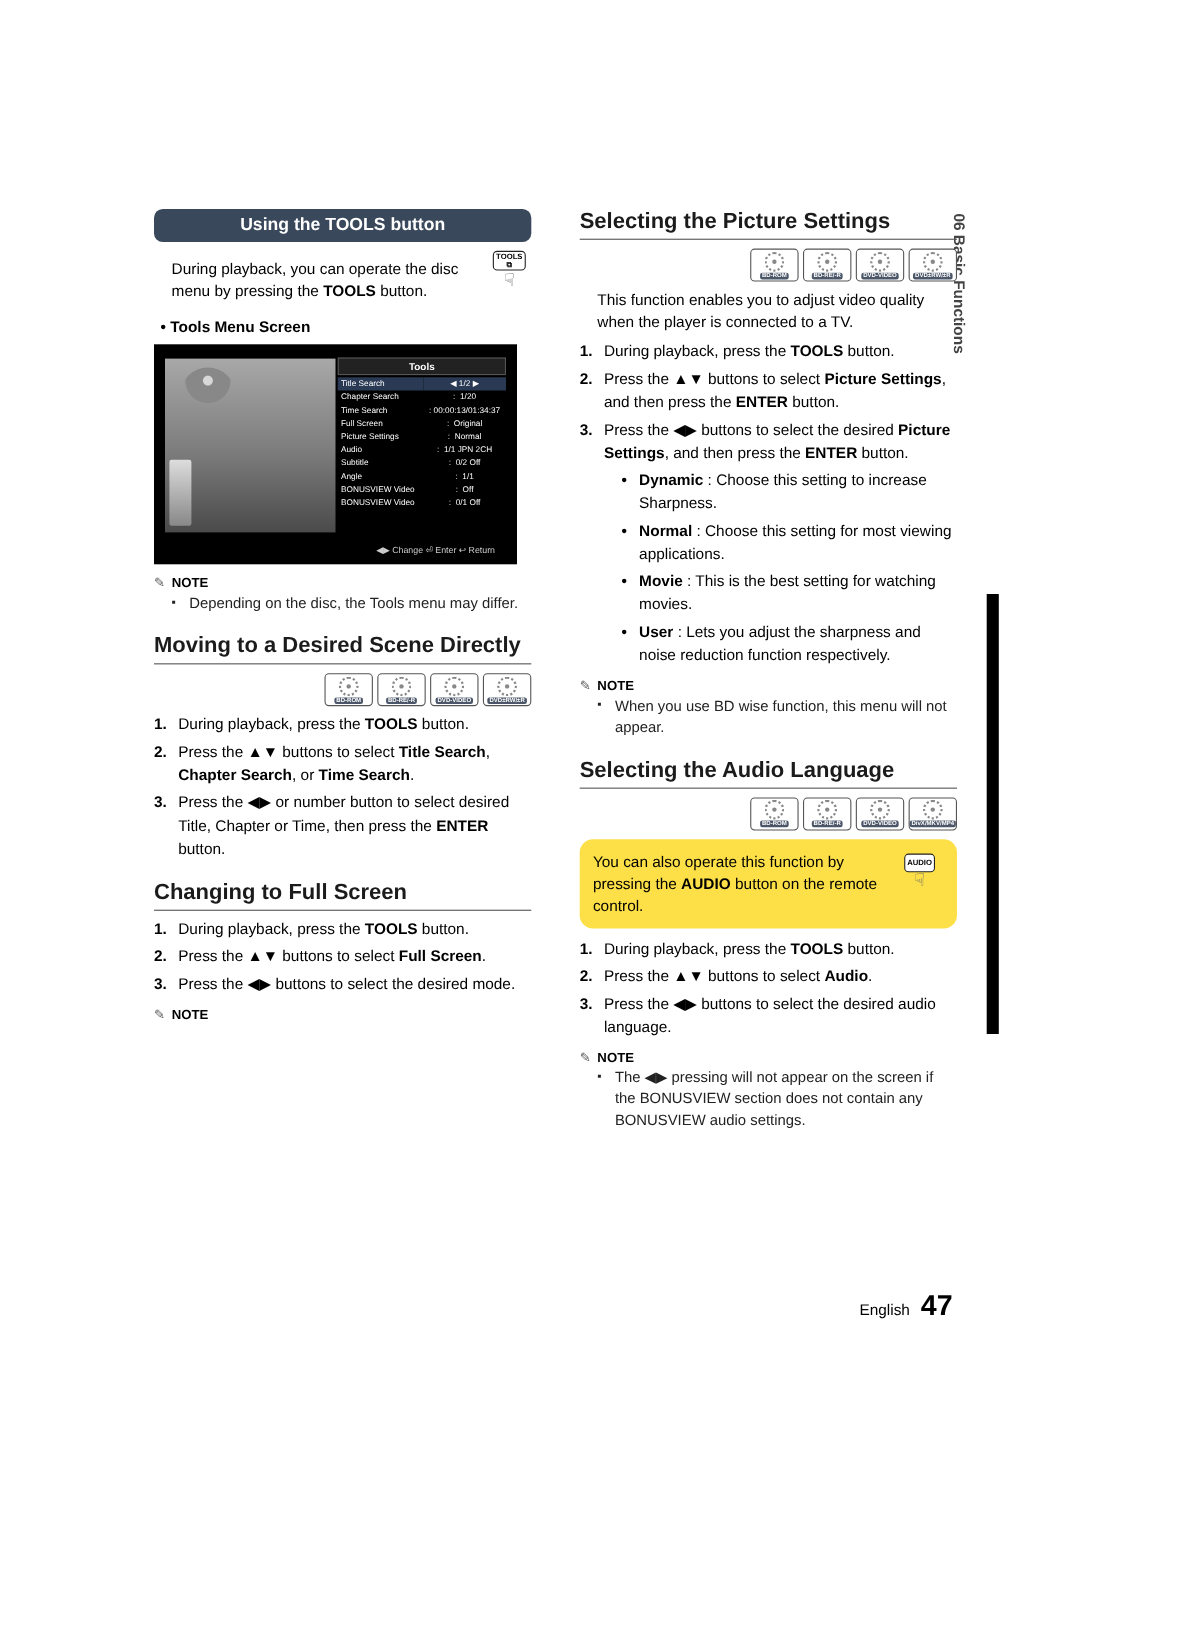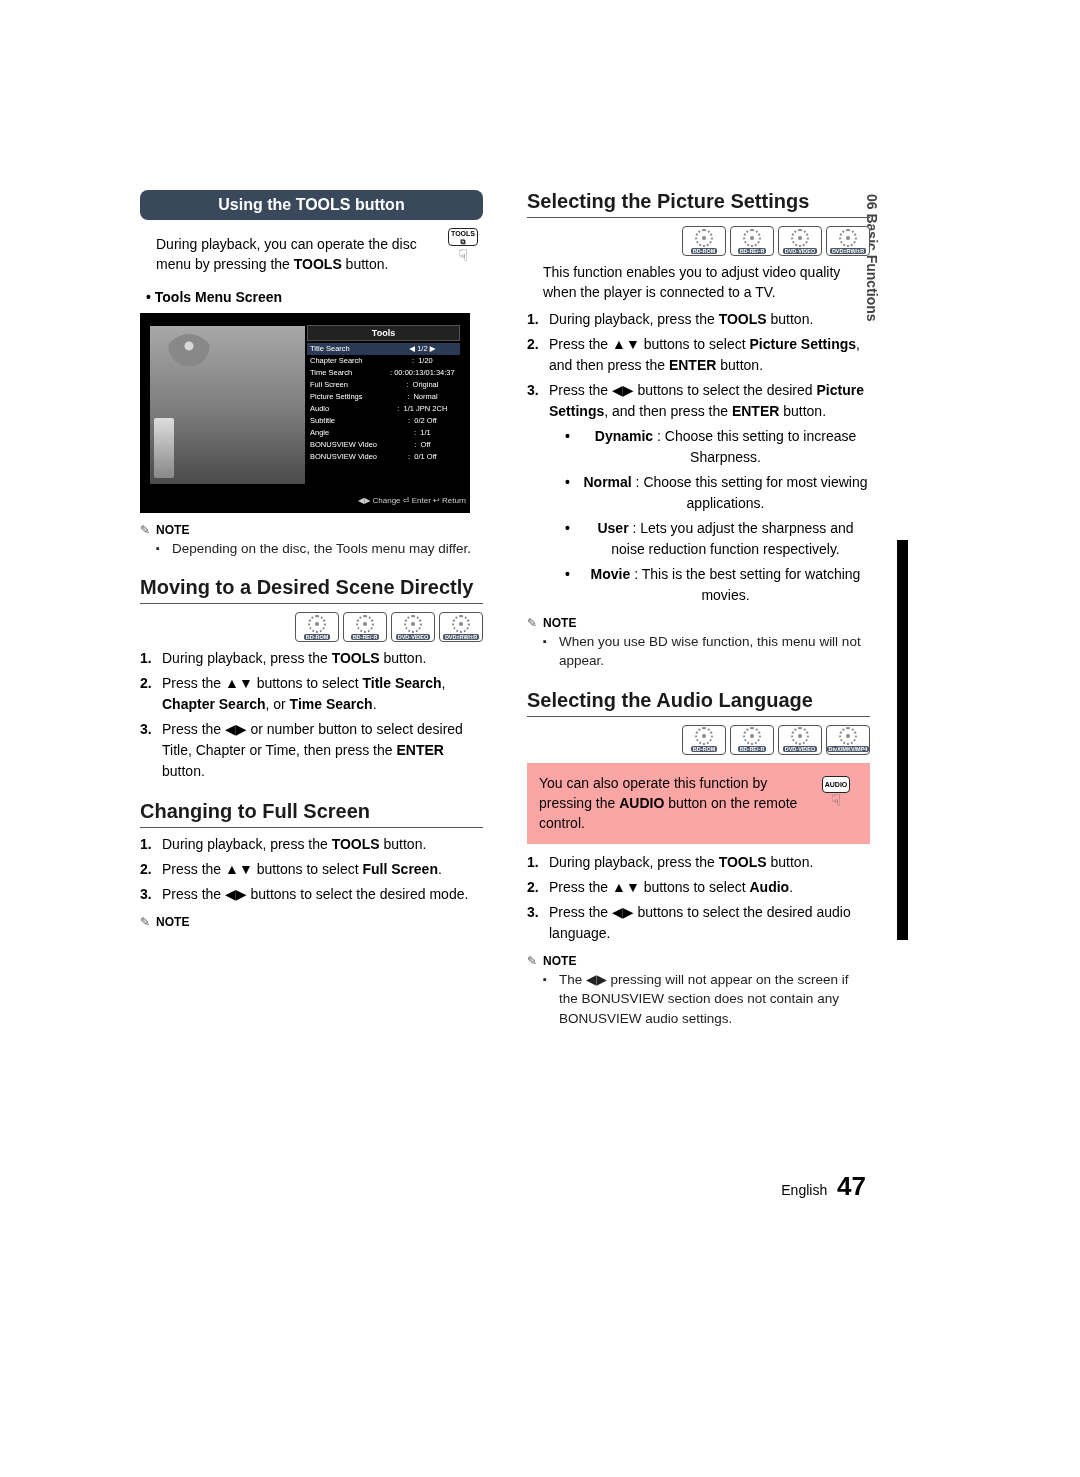--- a/index.html
+++ b/index.html
@@ -86,21 +86,20 @@
   ol.num li::before {
     content: counter(n) ".";
     position: absolute;
     left: -22px;
     font-weight: bold;
   }
   ul.dash {
     list-style: none;
     padding-left: 32px;
     margin: 4px 0;
-    text-align: center;
   }
   ul.dash li {
     font-size: 14px;
     line-height: 1.5;
     margin: 4px 0;
     position: relative;
   }
   ul.dash li::before {
     content: "•";
     position: absolute;
@@ -259,28 +258,28 @@
   }
   .screen .panel td {
     padding: 1.5px 3px;
     white-space: nowrap;
   }
   .screen .panel td.v { text-align: center; }
   .screen .panel tr.hl td { background: #2a3a55; }
   .screen .bar {
     position: absolute;
     bottom: 8px;
-    right: 4px;
+    right: 20px;
     font-size: 8px;
     color: #ccc;
   }
   
   .audio-box {
-    background: #fca5a5;
-    border-radius: 0;
+    background: #fde047;
+    border-radius: 12px;
     padding: 10px 12px;
     display: flex;
     gap: 10px;
     margin: 8px 0;
   }
   .audio-box .txt { flex: 1; font-size: 14px; line-height: 1.45; }
   .audio-btn {
     width: 44px;
     text-align: center;
   }
@@ -449,22 +448,22 @@
         </div>
     </div>
     <div class="body">This function enables you to adjust video quality when the player is connected to a TV.</div>
     <ol class="num">
       <li><span>During playback, press the </span><b>TOOLS</b><span> button.</span></li>
       <li><span>Press the ▲▼ buttons to select </span><b>Picture Settings</b><span>, and then press the </span><b>ENTER</b><span> button.</span></li>
       <li><span>Press the ◀▶ buttons to select the desired </span><b>Picture Settings</b><span>, and then press the </span><b>ENTER</b><span> button.</span>
         <ul class="dash">
           <li><b>Dynamic</b><span> : Choose this setting to increase Sharpness.</span></li>
           <li><b>Normal</b><span> : Choose this setting for most viewing applications.</span></li>
+          <li><b>Movie</b><span> : This is the best setting for watching movies.</span></li>
           <li><b>User</b><span> : Lets you adjust the sharpness and noise reduction function respectively.</span></li>
-          <li><b>Movie</b><span> : This is the best setting for watching movies.</span></li>
         </ul>
       </li>
     </ol>
     <div class="note-head">NOTE</div>
     <ul class="sq">
         <li>When you use BD wise function, this menu will not appear.</li>
       </ul>
 
     <div class="h2">Selecting the Audio Language</div>
     <div class="badges">

